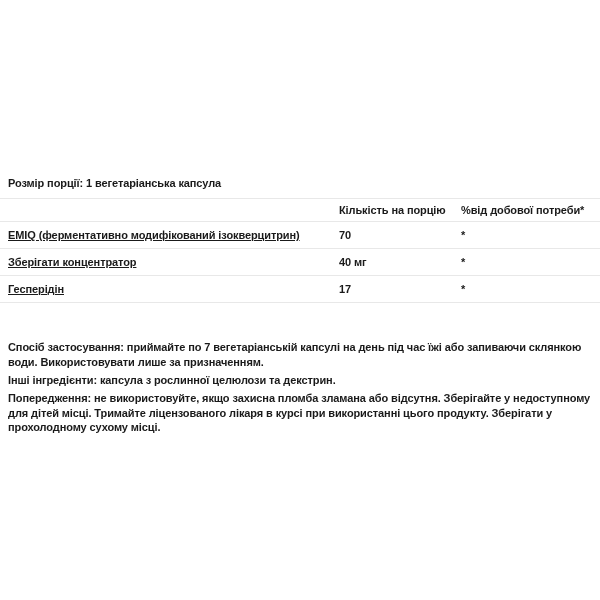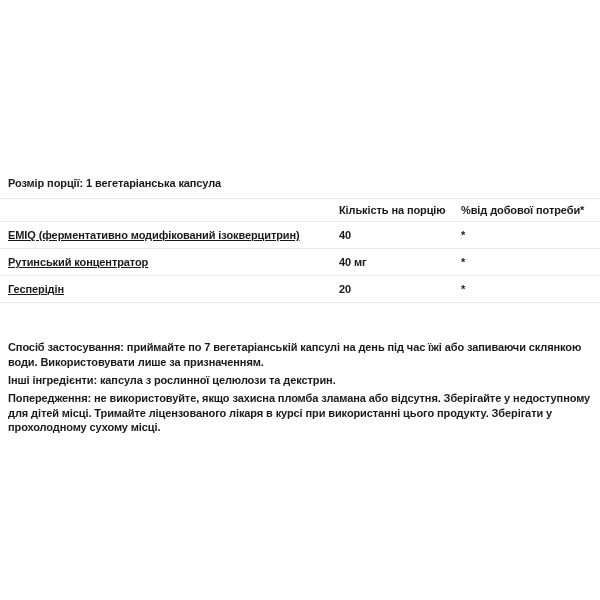--- a/index.html
+++ b/index.html
@@ -92,31 +92,31 @@
     <thead>
       <tr>
         <th class="c1"></th>
         <th>Кількість на порцію</th>
         <th>%від добової потреби*</th>
       </tr>
     </thead>
     <tbody>
       <tr>
         <td class="c1">EMIQ (ферментативно модифікований ізокверцитрин)</td>
-        <td>40</td>
+        <td>70</td>
         <td class="asterisk-cell">*</td>
       </tr>
       <tr>
-        <td class="c1">Рутинський концентратор</td>
+        <td class="c1">Зберігати концентратор</td>
         <td>40 мг</td>
         <td class="asterisk-cell">*</td>
       </tr>
       <tr>
         <td class="c1">Гесперідін</td>
-        <td>20</td>
+        <td>17</td>
         <td class="asterisk-cell">*</td>
       </tr>
     </tbody>
   </table>
 
 
   <div class="note bold note-usage">Спосіб застосування: приймайте по 7 вегетаріанській капсулі на день під час їжі або запиваючи склянкою води. Використовувати лише за призначенням.</div>
 
   <div class="note bold note-other">Інші інгредієнти: капсула з рослинної целюлози та декстрин.</div>
 

